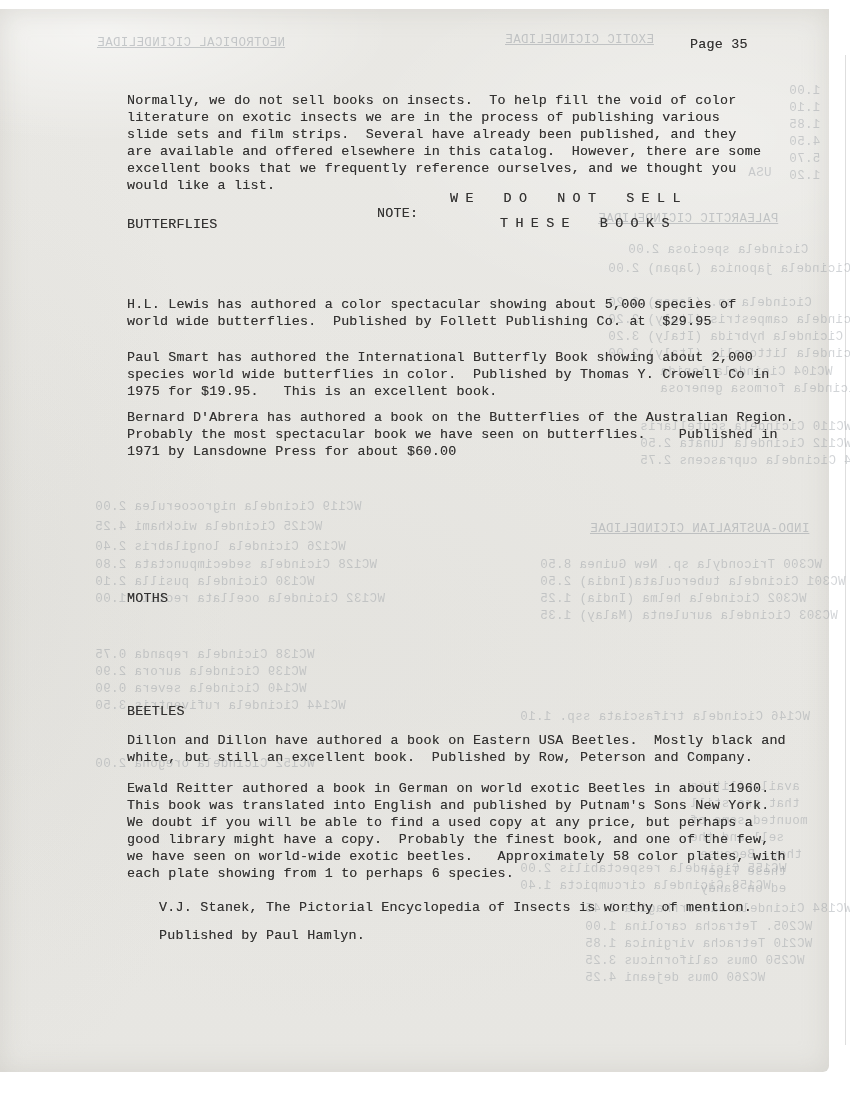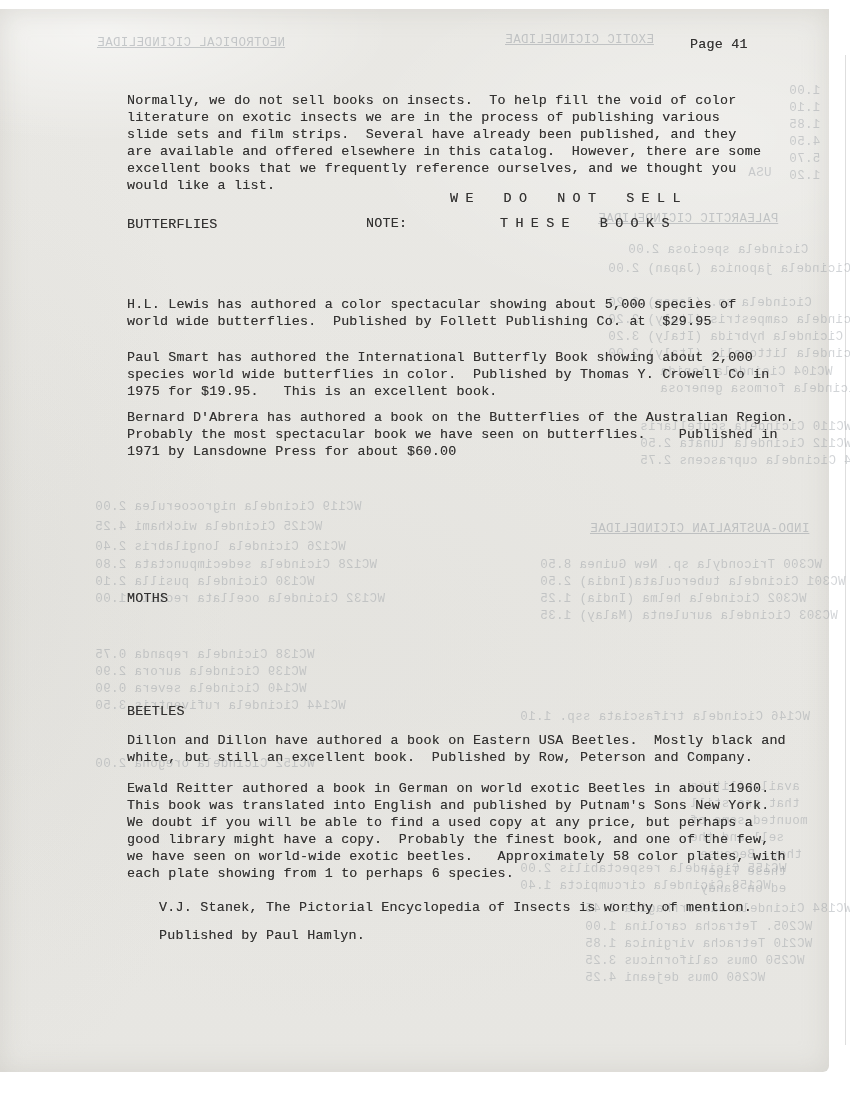--- a/index.html
+++ b/index.html
@@ -84,31 +84,31 @@
         <div class="bleed" style="left: 700px; top: 873px;">ed on sandy</div>
         <div class="bleed" style="left: 520px; top: 853px;">WC155 Cicindela respectabilis  2.00</div>
         <div class="bleed" style="left: 520px; top: 870px;">WC158 Cicindela circumpicta  1.40</div>
         <div class="bleed" style="left: 585px; top: 893px;">WC184 Cicindela haemorrhagica  2.45</div>
         <div class="bleed" style="left: 585px; top: 911px;">WC205. Tetracha carolina  1.00</div>
         <div class="bleed" style="left: 585px; top: 928px;">WC210  Tetracha virginica  1.85</div>
         <div class="bleed" style="left: 585px; top: 945px;">WC250  Omus californicus  3.25</div>
         <div class="bleed" style="left: 585px; top: 962px;">WC260  Omus dejeani  4.25</div>
       </div>
 
-    <div class="ink" style="left:690px;top:27px;">Page 41</div>
+    <div class="ink" style="left:690px;top:27px;">Page 35</div>
 
     <div class="ink spaced" style="left:450px;top:181px;">WE DO NOT SELL</div>
 
     <div class="ink" style="left:127px;top:83px;">Normally, we do not sell books on insects.  To help fill the void of color
 literature on exotic insects we are in the process of publishing various
 slide sets and film strips.  Several have already been published, and they
 are available and offered elsewhere in this catalog.  However, there are some
 excellent books that we frequently reference ourselves, and we thought you
 would like a list.</div>
-    <div class="ink" style="left:366px;top:196px;margin-top:10px;">NOTE:</div>
+    <div class="ink" style="left:377px;top:196px;">NOTE:</div>
     <div class="ink spaced" style="left:468px;top:206px;margin-left:32px;">THESE BOOKS</div>
 
     <div class="ink heading" style="left:127px;top:207px;">BUTTERFLIES</div>
 
 
     <div class="ink" style="left:127px;top:287px;">H.L. Lewis has authored a color spectacular showing about 5,000 species of
 world wide butterflies.  Published by Follett Publishing Co. at  $29.95</div>
 
     <div class="ink" style="left:127px;top:340px;">Paul Smart has authored the International Butterfly Book showing about 2,000
 species world wide butterflies in color.  Published by Thomas Y. Crowell Co in

